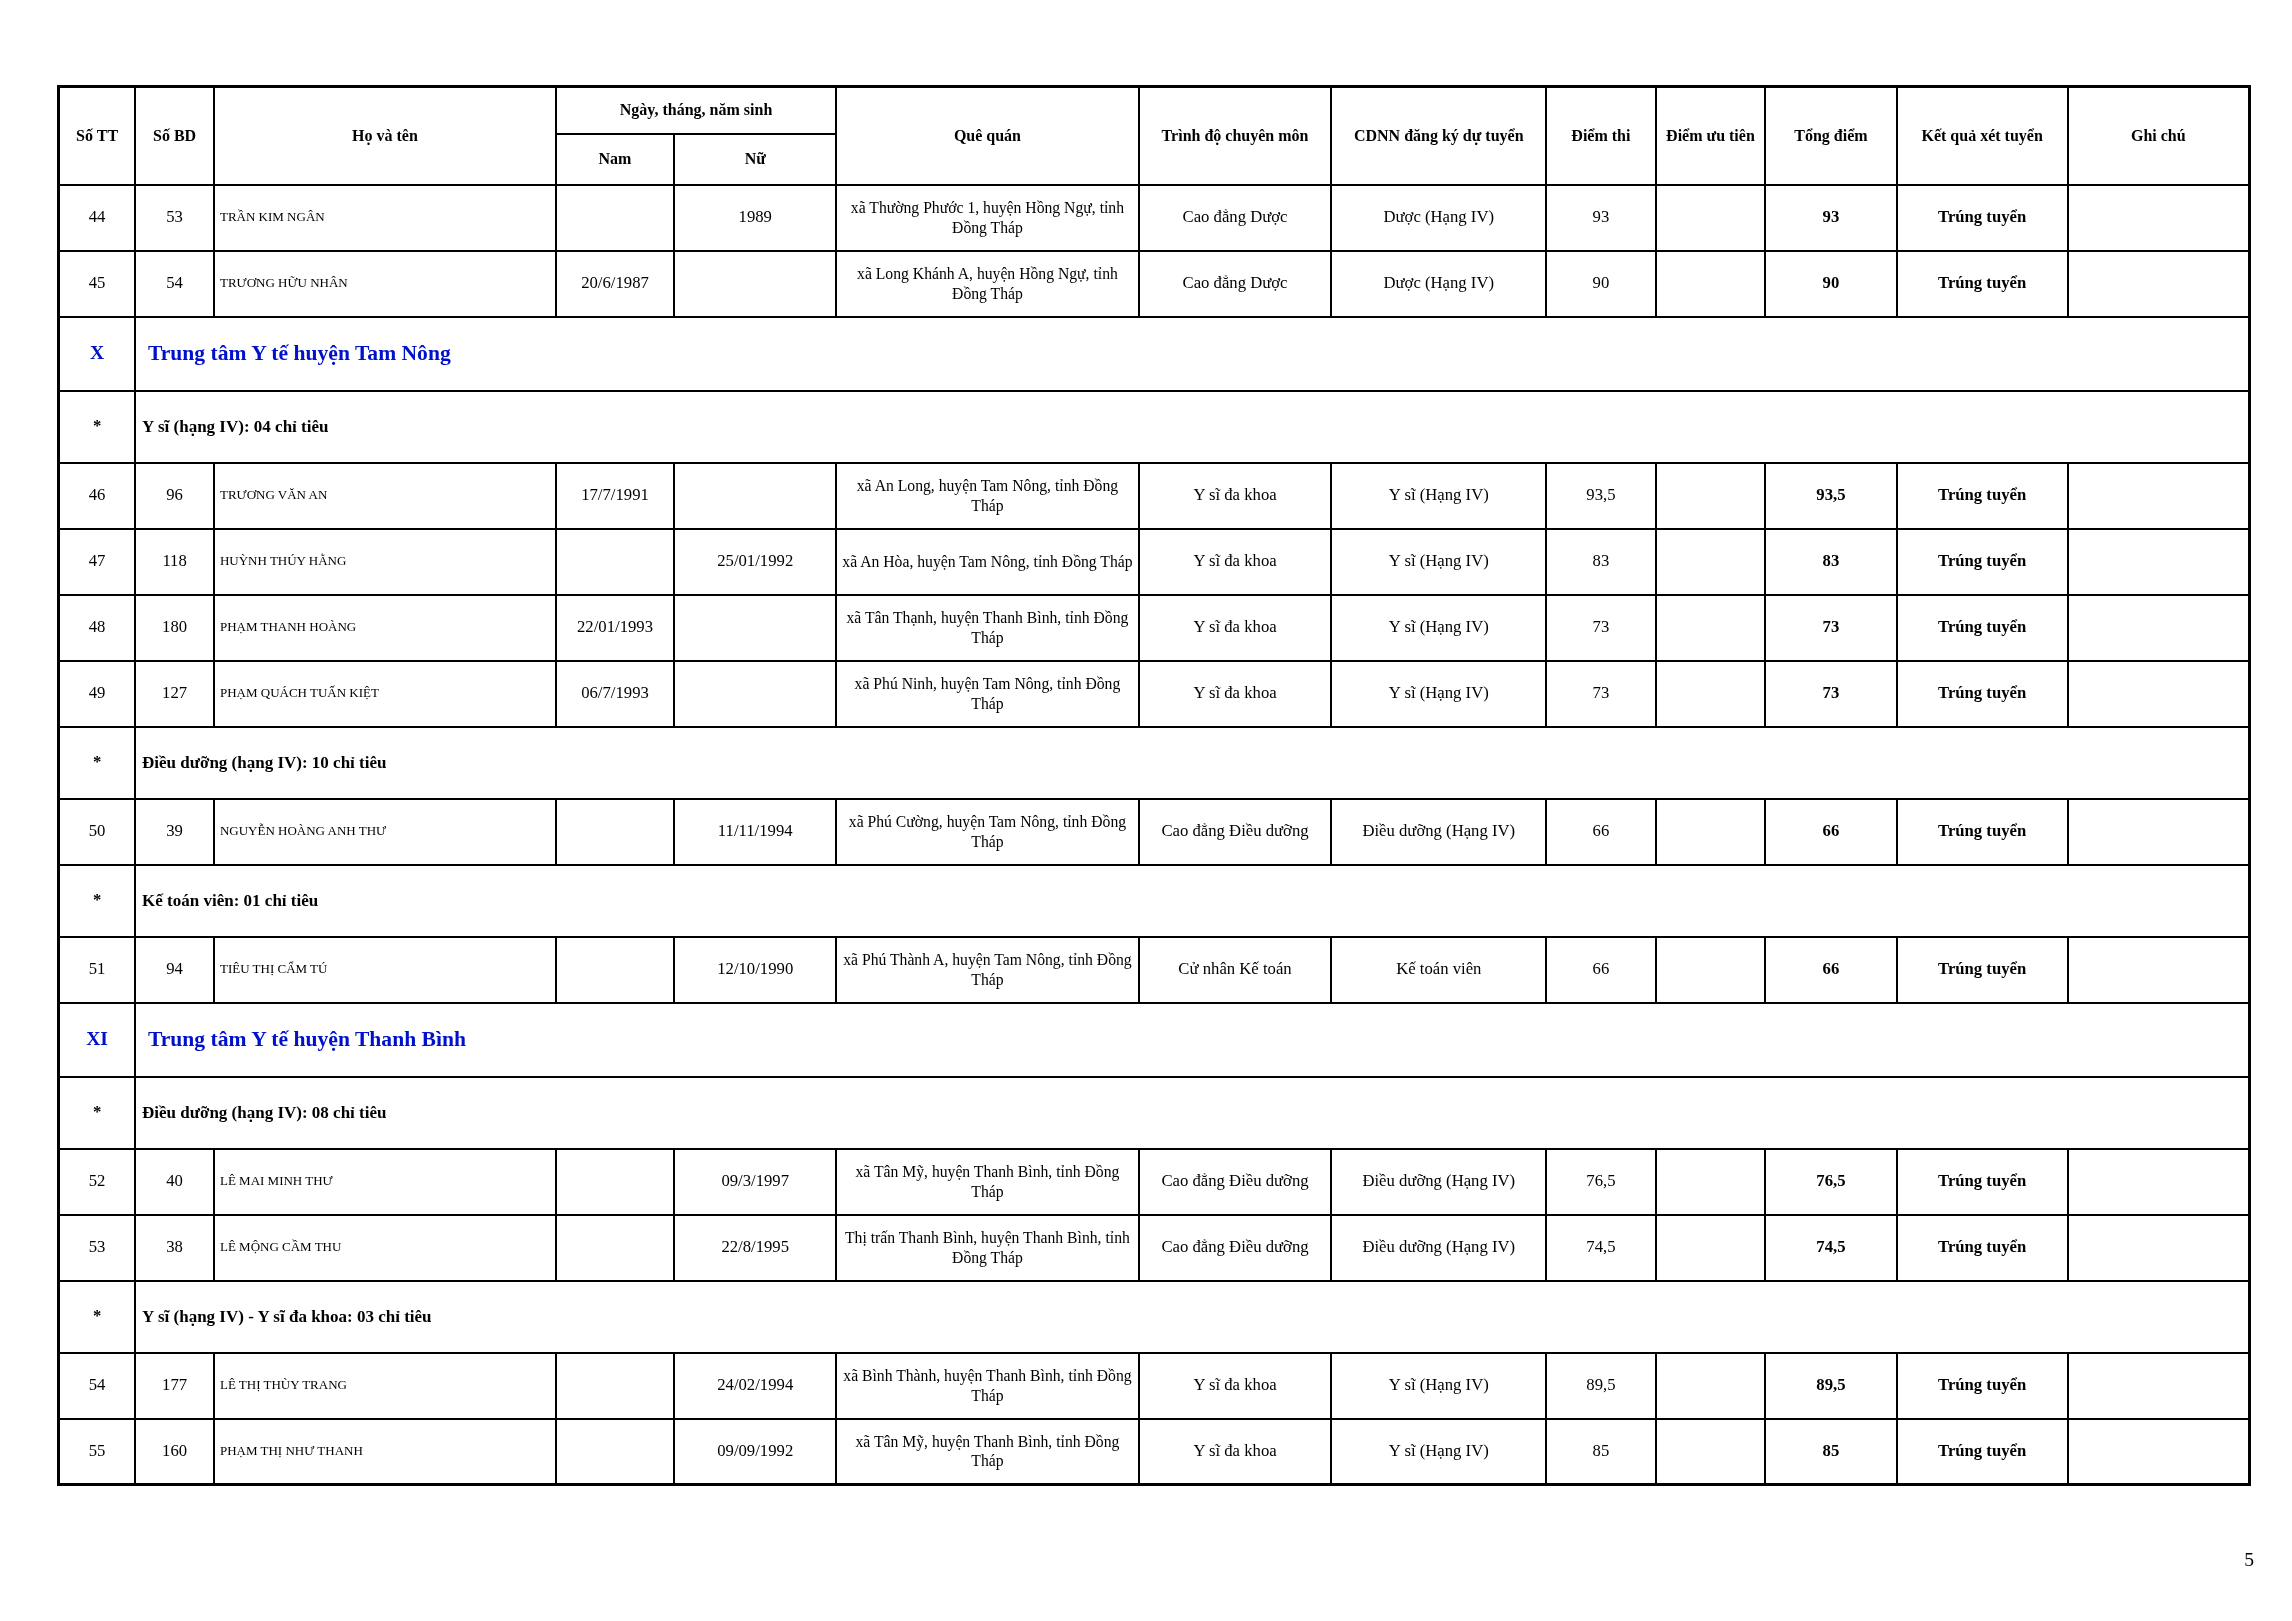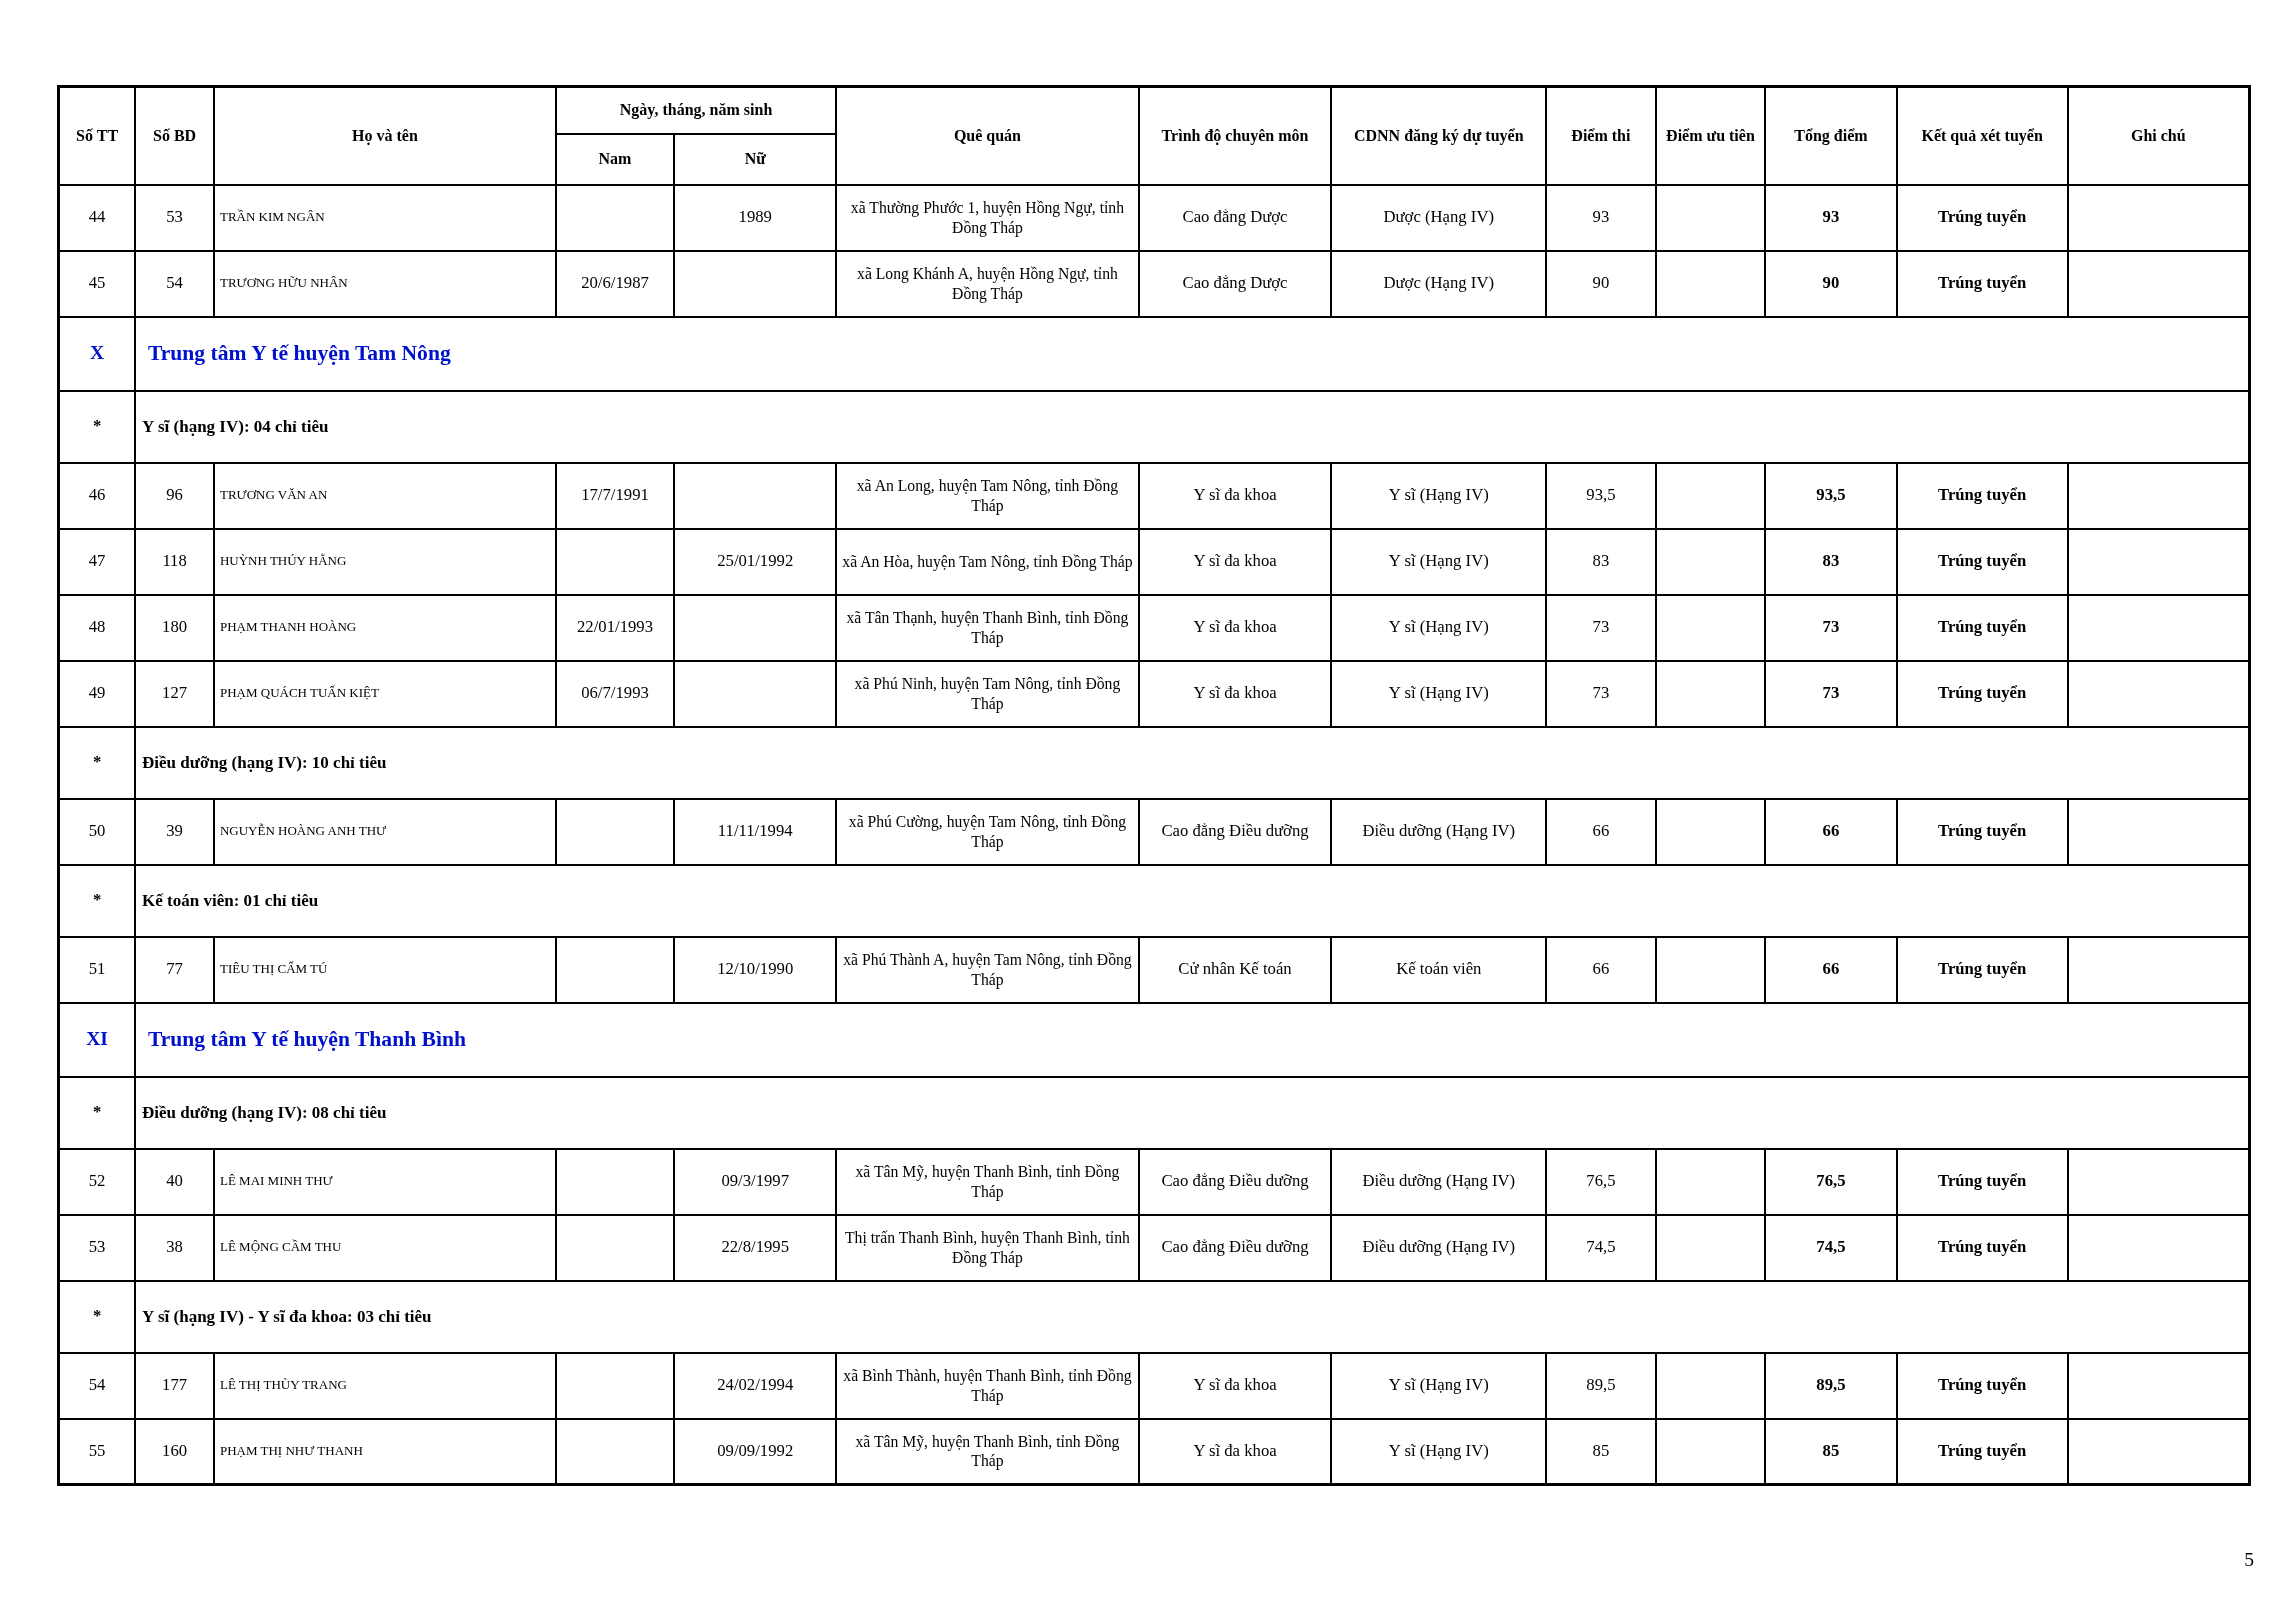--- a/index.html
+++ b/index.html
@@ -214,21 +214,21 @@
           <td class="bold">66</td>
           <td class="bold">Trúng tuyển</td>
           <td></td>
         </tr>
         <tr class="group">
           <td>*</td>
           <td class="title" colspan="12">Kế toán viên: 01 chỉ tiêu</td>
         </tr>
         <tr class="candidate">
           <td>51</td>
-          <td>77</td>
+          <td>94</td>
           <td class="name">TIÊU THỊ CẨM TÚ</td>
           <td></td>
           <td>12/10/1990</td>
           <td class="que">xã Phú Thành A, huyện Tam Nông, tỉnh Đồng Tháp</td>
           <td>Cử nhân Kế toán</td>
           <td>Kế toán viên</td>
           <td>66</td>
           <td></td>
           <td class="bold">66</td>
           <td class="bold">Trúng tuyển</td>

